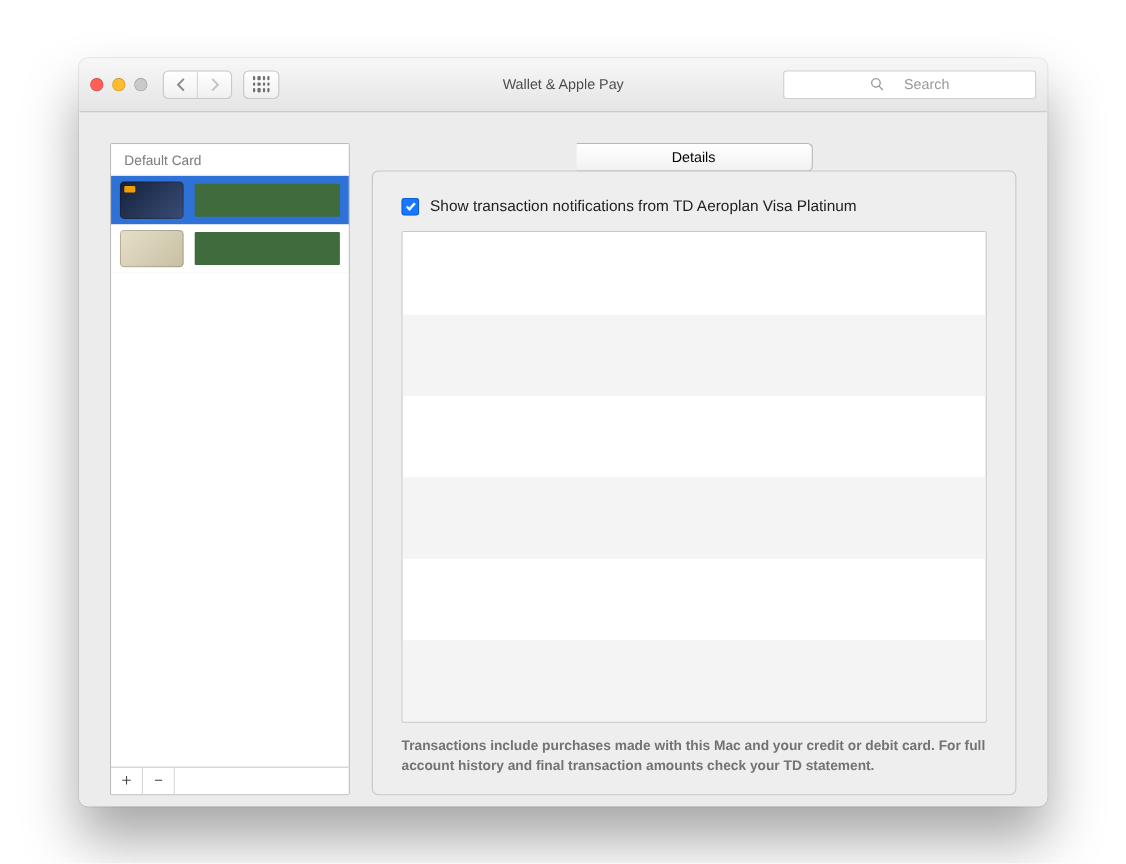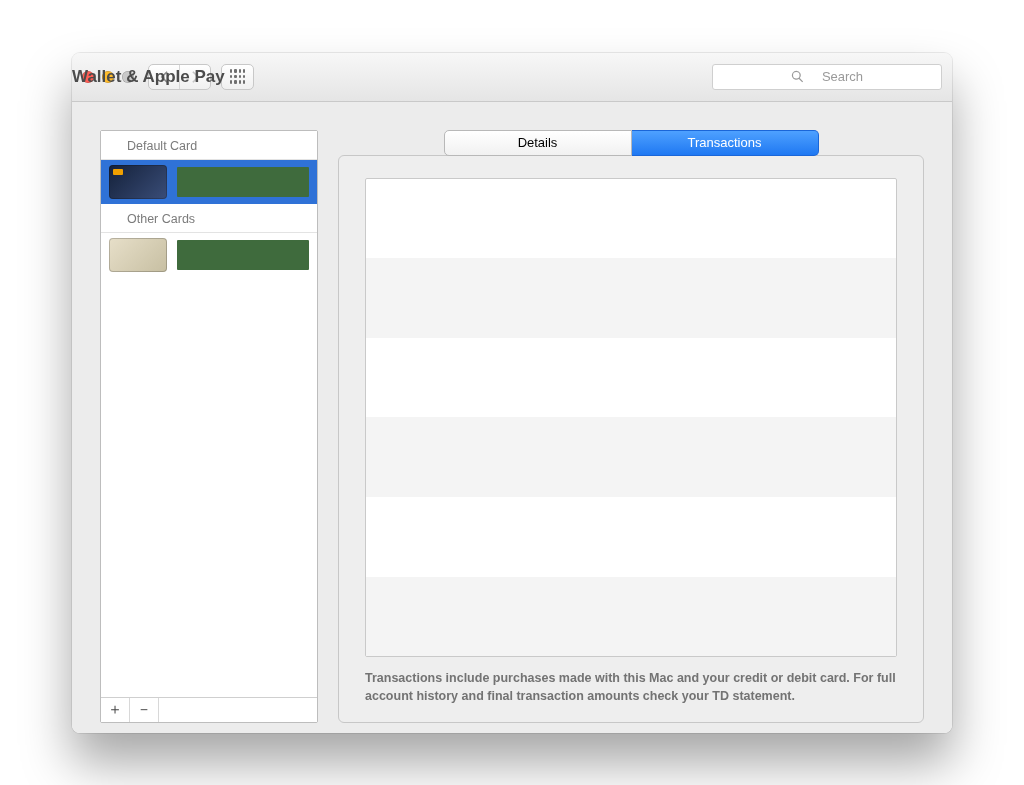--- a/index.html
+++ b/index.html
@@ -21,53 +21,53 @@
   .traffic{display:flex;gap:8px;margin-right:4px;}
   .dot{width:12px;height:12px;border-radius:50%;box-shadow:inset 0 0 0 .5px rgba(0,0,0,.25);}
   .dot.red{background:#ff5f57;}
   .dot.yellow{background:#febc2e;}
   .dot.gray{background:#c9c9c9;}
   .segbtn{height:24px;border:1px solid #c8c8c8;border-radius:5px;background:linear-gradient(#ffffff,#f0f0f0);display:flex;align-items:center;}
   .segbtn button{all:unset;width:30px;height:100%;display:flex;align-items:center;justify-content:center;color:#888;cursor:default;}
   .segbtn button + button{border-left:1px solid #d6d6d6;}
   .gridicon{width:15px;height:15px;display:grid;grid-template-columns:repeat(4,1fr);grid-template-rows:repeat(3,1fr);gap:2px;}
   .gridicon i{background:#6f6f6f;border-radius:1px;}
-  .title{flex:none;margin:0 auto;position:absolute;left:0;right:0;text-align:left;pointer-events:none;font-size:17px;color:#4c4c4c;font-weight:700;}
+  .title{flex:none;margin:0 auto;position:absolute;left:0;right:0;text-align:center;pointer-events:none;font-size:13px;color:#4c4c4c;font-weight:400;}
   .titlebar{position:relative;}
   .search{
     margin-left:auto;height:24px;width:228px;border:1px solid #cfcfcf;border-radius:3px;
     background:#fff;display:flex;align-items:center;justify-content:center;gap:18px;color:#9a9a9a;
   }
   .search svg{width:13px;height:13px;fill:#9a9a9a;}
   
   .body{flex:1;display:flex;flex-direction:column;}
   .content{flex:1;display:flex;gap:20px;padding:28px 28px 10px 28px;}
   
   .sidebar{
     width:216px;flex:none;display:flex;flex-direction:column;
     border:1px solid #bdbdbd;background:#d8d8d8;border-radius:2px;
   }
-  .sec-head{font-size:12.5px;color:#7b7b7b;padding:8px 26px 6px;background:#fff;border-bottom:1px solid #e3e3e3;}
+  .sec-head{font-size:12.5px;color:#7b7b7b;padding:8px 12px 6px;background:#fff;border-bottom:1px solid #e3e3e3;}
   .card-row{display:flex;align-items:center;height:44px;background:#fff;gap:10px;padding:0 8px;}
   .card-row.selected{background:#2f72d7;}
   .card-thumb{width:58px;height:34px;border-radius:4px;flex:none;box-shadow:inset 0 0 0 1px rgba(0,0,0,.2);}
   .card-thumb.visa{background:linear-gradient(135deg,#14213a,#3a4d78);} 
   .card-thumb.visa::after{content:"";display:block;width:10px;height:6px;background:#f0a000;margin:4px 0 0 4px;border-radius:1px;}
   .card-thumb.other{background:linear-gradient(135deg,#e7dfc9,#c7bfa2);} 
   .redact{background:#3f6b3d;border-radius:1px;}
   .card-row .redact{height:30px;flex:1;}
   .sidebar .spacer{flex:1;background:#fff;}
   .contact-ship{background:#fff;border-top:1px solid #cfcfcf;padding:10px 10px;font-size:14px;font-weight:600;}
   .addremove{display:flex;background:#fff;border-top:1px solid #cfcfcf;height:24px;}
   .addremove button{all:unset;width:28px;display:flex;align-items:center;justify-content:center;color:#444;border-right:1px solid #d8d8d8;cursor:default;font-size:15px;}
   
   .panel{flex:1;display:flex;flex-direction:column;}
   .tabs{display:flex;align-self:center;margin-bottom:-1px;z-index:2;}
   .tab{
-    height:24px;min-width:150px;padding:0 18px;display:flex;align-items:center;justify-content:center;
+    height:24px;min-width:150px;padding:0 32px;display:flex;align-items:center;justify-content:center;
     font-size:13px;border:1px solid #b8b8b8;background:linear-gradient(#ffffff,#f1f1f1);cursor:default;
   }
   .tab:first-child{border-radius:5px 0 0 5px;}
   .tab:last-child{border-radius:0 5px 5px 0;border-left:none;}
   .tab.active{background:linear-gradient(#4ea1ff,#1f78f2);border-color:#1a66d8;color:#fff;}
   .panel-body{
     flex:1;border:1px solid #c7c7c7;border-radius:6px;background:#eeeeee;
     padding:22px 26px 16px;display:flex;flex-direction:column;
   }
   .chk-row{display:flex;gap:10px;align-items:flex-start;margin-bottom:14px;}
@@ -146,21 +146,20 @@
   <div class="body">
     <div class="content">
 
       <div class="sidebar">
         <div class="sec-head">Default Card</div>
         <div class="card-row selected">
           <div class="card-thumb visa"></div>
           <div class="redact"></div>
         </div>
 
-        <div class="sec-head">Other Cards</div>
         <div class="card-row">
           <div class="card-thumb other"></div>
           <div class="redact"></div>
         </div>
 
         <div class="spacer"></div>
 
 
         <div class="addremove">
           <button>
@@ -168,23 +167,30 @@
           </button>
           <button>
             <span>－</span>
           </button>
         </div>
       </div>
 
       <div class="panel">
         <div class="tabs">
           <div class="tab">Details</div>
-          <div class="tab active">Transactions</div>
         </div>
         <div class="panel-body">
+          <div class="chk-row">
+            <div class="chkbox">
+              <svg viewBox="0 0 12 12">
+                    <path d="M2 6.2 4.6 9 10 3"></path>
+                  </svg>
+            </div>
+            <div class="chk-label">Show transaction notifications from TD Aeroplan Visa Platinum</div>
+          </div>
 
           <div class="tx-list">
             <div class="tx-row"></div>
             <div class="tx-row alt"></div>
             <div class="tx-row"></div>
             <div class="tx-row alt"></div>
             <div class="tx-row"></div>
             <div class="tx-row alt"></div>
           </div>
 

